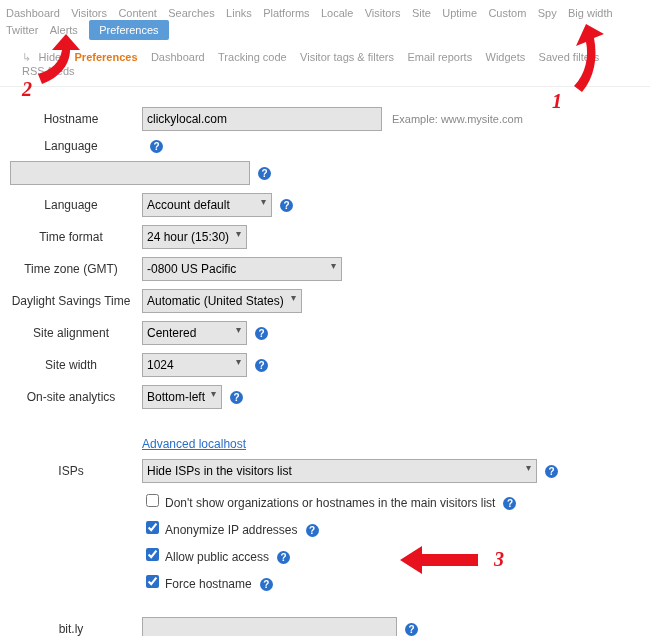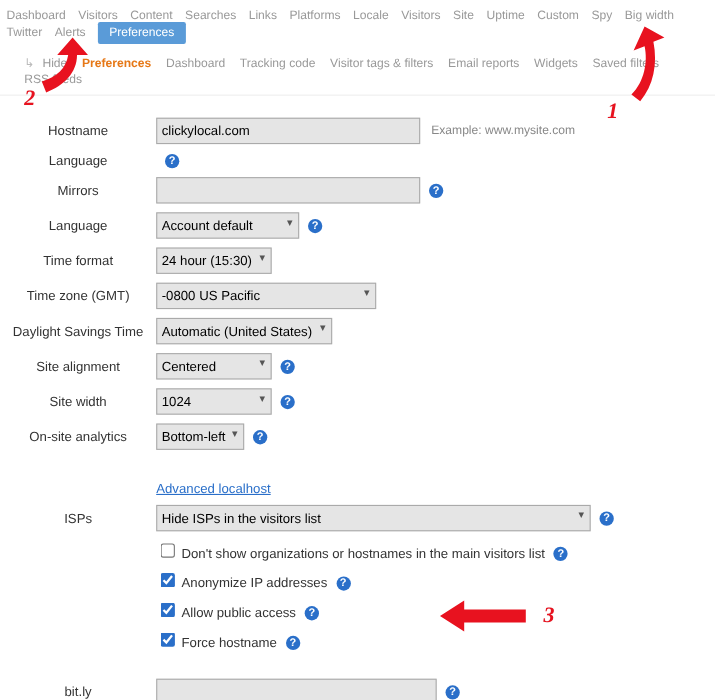--- a/index.html
+++ b/index.html
@@ -149,21 +149,20 @@
     <input type="text" class="w-long" value="clickylocal.com" style="">
     <span class="example">Example: www.mysite.com</span>
   </div>
 
   <div class="row">
     <label class="lab">Language</label>
     <span class="help">?</span>
   </div>
 
   <div class="row">
-    <label class="lab">Mirrors</label>
     <input type="text" class="w-long" value="" style="">
     <span class="help">?</span>
   </div>
 
   <div class="row">
     <label class="lab">Language</label>
     <span class="dd-wrap"><input type="text" class="dd w-short" readonly="" value="Account default" style=""></span>
     <span class="help">?</span>
   </div>
 

